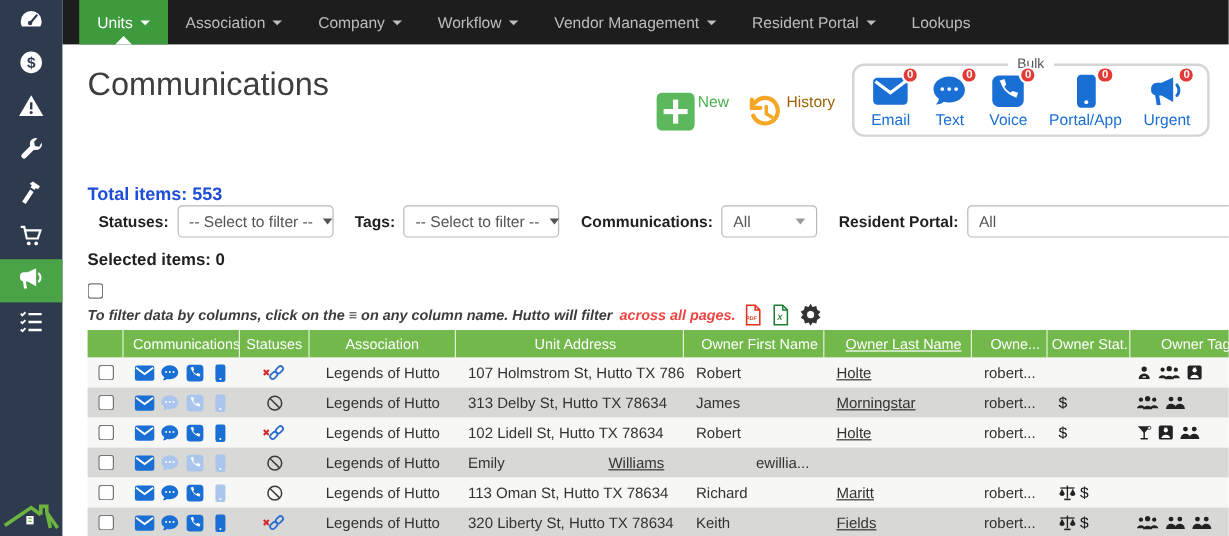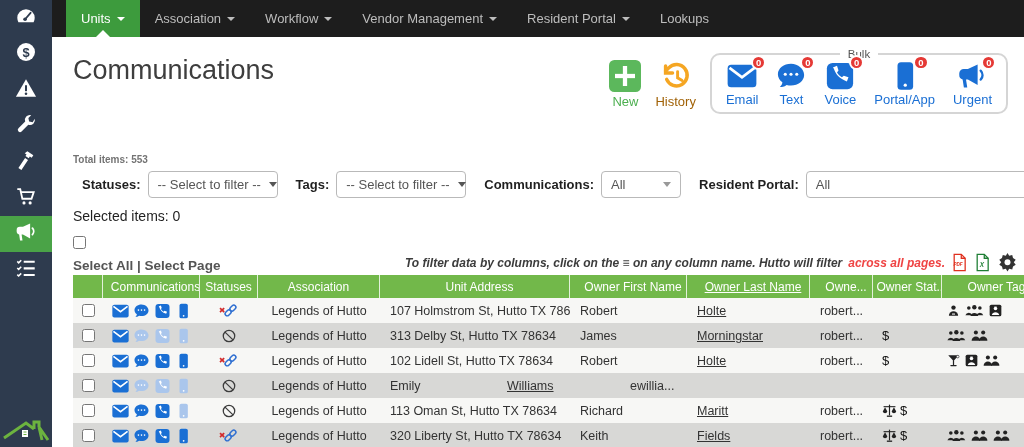--- a/index.html
+++ b/index.html
@@ -23,21 +23,21 @@
         border-left:7px solid transparent; border-right:7px solid transparent; border-bottom:7px solid #fff; }
   .nav-caret { width:0; height:0; border-left:4px solid transparent; border-right:4px solid transparent;
         border-top:4px solid currentColor; margin-left:6px; }
 
   
   .content { position:absolute; left:52px; top:37px; width:972px; height:410px; background:#fff; overflow:hidden; }
   .page-title { position:absolute; left:21px; top:18px; font-size:27px; color:#3e3e3e; }
 
   
   .toolbar { position:absolute; top:11px; right:16px; display:flex; align-items:flex-end; gap:14px; }
-  .action { display:flex; flex-direction:column; align-items:center; gap:2px; padding-bottom:5px; cursor:pointer; }
+  .action { display:flex; flex-direction:row; align-items:flex-start; gap:2px; padding-bottom:5px; cursor:pointer; }
   .action svg { width:32px; height:32px; }
   .action-label { font-size:13px; }
   .label-new { color:#4caf50; } .label-history { color:#a16207; }
   fieldset.bulk { border:2px solid #d5d5d5; border-radius:10px; padding:1px 14px 5px; display:flex; gap:18px; }
   fieldset.bulk legend { font-size:11.5px; color:#555; margin:0 auto; padding:0 8px; text-align:center; }
   .bulk-item { display:flex; flex-direction:column; align-items:center; gap:1px; cursor:pointer; }
   .bulk-ico { width:30px; height:30px; position:relative; }
   .bulk-ico svg { width:30px; height:30px; }
   .badge { position:absolute; top:-6px; right:-9px; background:#e53935; color:#fff; font-size:9.5px; font-weight:bold;
            min-width:12px; height:15px; border-radius:9px; border:2px solid #fff;
@@ -45,22 +45,22 @@
   .bulk-label { font-size:13px; color:#1a6fd4; }
 
   
   .search-row { position:absolute; left:21px; top:78px; display:flex; }
   .search-input { width:122px; height:30px; border:1px solid #ccc; border-right:none; border-radius:4px 0 0 4px;
                   padding:0 10px; font-size:13px; color:#555; outline:none; font-family:inherit; }
   .search-btn { width:34px; height:30px; background:#f0ad4e; border:none; border-radius:0 4px 4px 0;
                 display:flex; align-items:center; justify-content:center; cursor:pointer; }
   .search-btn svg { width:17px; height:17px; }
 
-  .total-line { position:absolute; left:21px; top:117px; font-size:10px; font-weight:bold; color:#737373; }
-  .selected-line { position:absolute; left:21px; top:171px; font-size:14px; font-weight:normal; color:#1f1f1f; }
+  .total-line { position:absolute; left:21px; top:117px; font-size:15px; font-weight:bold; color:#1d4ed8; }
+  .selected-line { position:absolute; left:21px; top:171px; font-size:14px; font-weight:bold; color:#1f1f1f; }
 
   
   .filter-row { position:absolute; left:30px; top:134px; display:flex; align-items:center; font-size:13px; color:#1f1f1f; }
   .flabel { font-weight:bold; margin-right:7px; white-space:nowrap; }
   .fgap { margin-right:18px; }
   .fselect { border:1px solid #b9b9b9; border-radius:4px; height:27px; display:flex; align-items:center;
              justify-content:space-between; padding:0 9px; color:#555; background:#fff; cursor:pointer; white-space:nowrap; }
   .chev-solid { width:0; height:0; border-left:4px solid transparent; border-right:4px solid transparent; border-top:5px solid #555; margin-left:8px; }
   .chev-thin  { width:0; height:0; border-left:4px solid transparent; border-right:4px solid transparent; border-top:5px solid #999; margin-left:8px; }
 
@@ -169,20 +169,24 @@
 <div class="nav" id="nav-items">
     <div class="nav-item active">
       <span>Units</span>
       <span class="nav-caret"></span>
     </div>
     <div class="nav-item">
       <span>Association</span>
       <span class="nav-caret"></span>
     </div>
     <div class="nav-item">
+      <span>Company</span>
+      <span class="nav-caret"></span>
+    </div>
+    <div class="nav-item">
       <span>Workflow</span>
       <span class="nav-caret"></span>
     </div>
     <div class="nav-item">
       <span>Vendor Management</span>
       <span class="nav-caret"></span>
     </div>
     <div class="nav-item">
       <span>Resident Portal</span>
       <span class="nav-caret"></span>
@@ -286,25 +290,20 @@
 
   <div class="selected-line">
     <span>Selected items:</span> <span>0</span>
   </div>
 
   <div class="include-row">
     <input type="checkbox" style="">
   </div>
 
   <div class="links-row">
-    <div class="select-links">
-      <span>Select All</span>
-      <span>|</span>
-      <span>Select Page</span>
-    </div>
     <div class="hint">
       <span>To filter data by columns, click on the ≡ on any column name. Hutto will filter</span>
       <span class="em">across all pages.</span>
       <svg width="17" height="19" viewBox="0 0 24 26" fill="none" stroke="#e0301e" stroke-width="1.8">
         <path d="M4.5 1.5h10l5.5 5.5v17.5h-15.5z"></path>
           <path d="M14.5 1.5v5.5h5.5"></path>
         <text x="3.5" y="18.5" font-size="6.5" fill="#e0301e" stroke="none" font-weight="bold">PDF</text>
       </svg>
       <svg width="17" height="19" viewBox="0 0 24 26" fill="none" stroke="#1e7e34" stroke-width="1.8">
         <path d="M4.5 1.5h10l5.5 5.5v17.5h-15.5z"></path>

